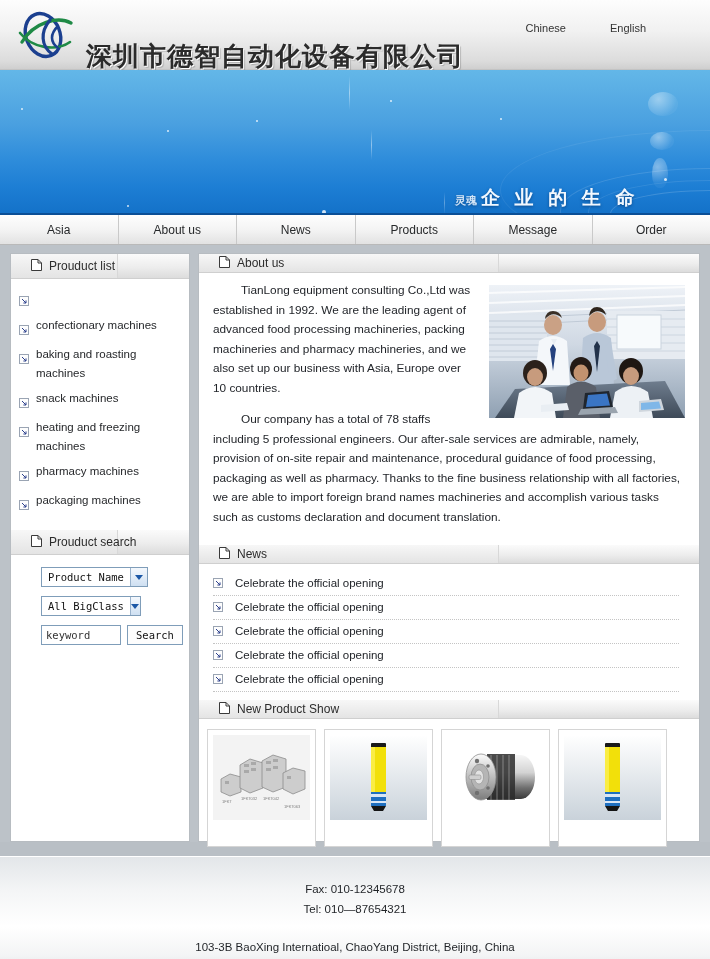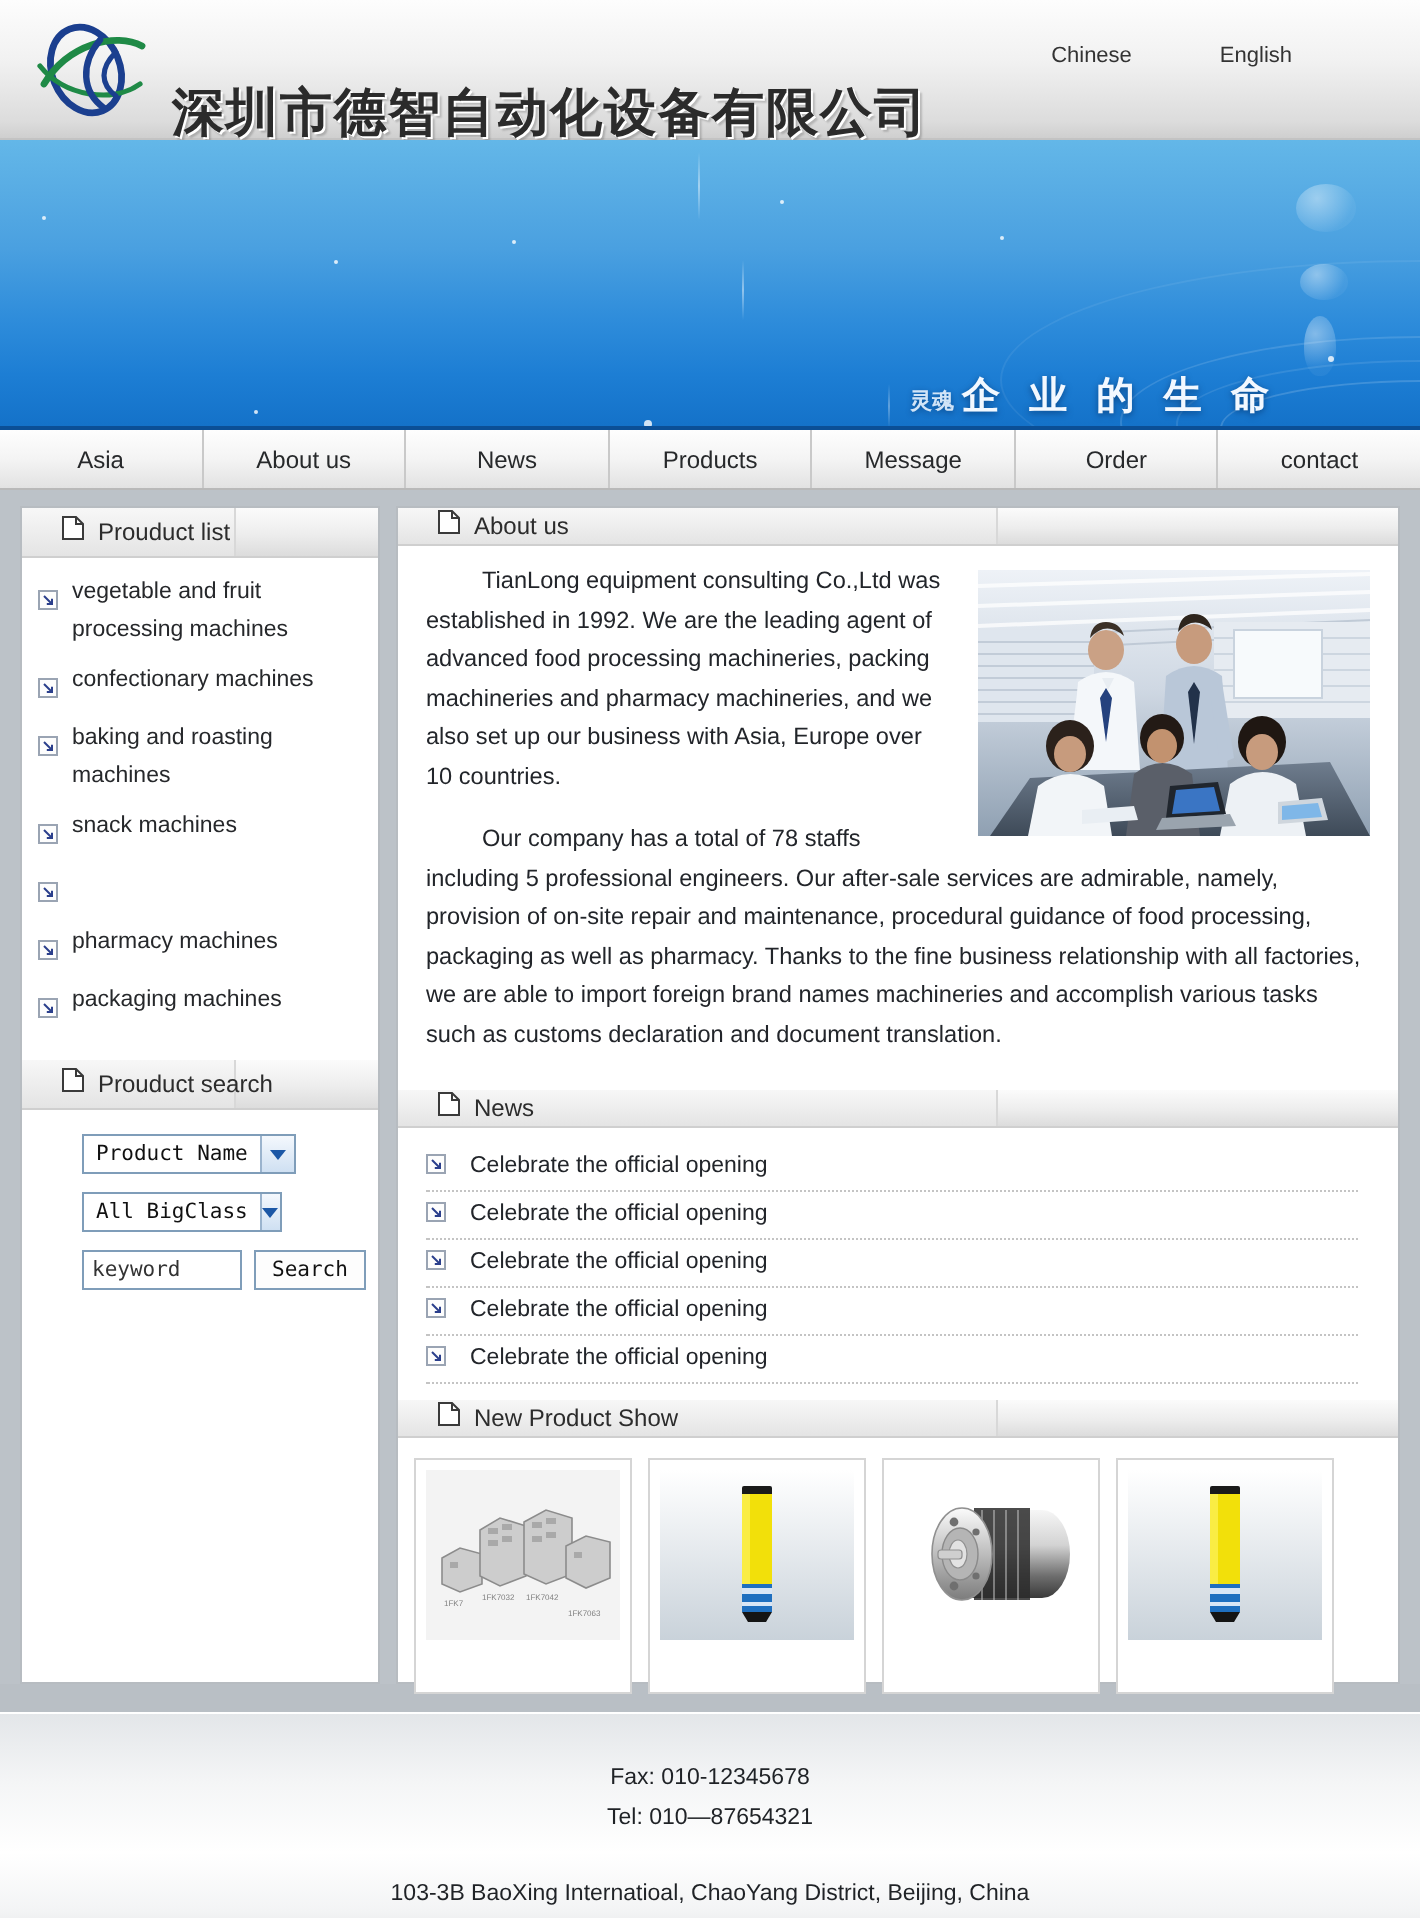--- a/index.html
+++ b/index.html
@@ -322,21 +322,20 @@
     </div>
   </div>
 
   <div id="nav">
     <div class="nav-item">Asia</div>
     <div class="nav-item">About us</div>
     <div class="nav-item">News</div>
     <div class="nav-item">Products</div>
     <div class="nav-item">Message</div>
     <div class="nav-item">Order</div>
-    <div class="nav-item">contact</div>
   </div>
 
   <div id="content">
 
     <div id="sidebar">
 
       <div class="panel-head">
         <div class="tabshape"></div>
         <span class="doc-icon">
           <svg width="11" height="12" viewBox="0 0 11 12">
@@ -348,21 +347,20 @@
       </div>
 
       <div class="side-list">
         <div class="side-item">
           <span class="arrow-box">
             <svg width="10" height="10" viewBox="0 0 10 10">
               <rect x="0.5" y="0.5" width="9" height="9" fill="#fdfdfd" stroke="#9aa4b3"></rect>
               <path d="M3 3 L7 7 M7 4.4 L7 7 L4.4 7" fill="none" stroke="#2b3f8c" stroke-width="1"></path>
             </svg>
           </span>
-          <span class="side-label">vegetable and fruit processing machines</span>
         </div>
         <div class="side-item">
           <span class="arrow-box">
             <svg width="10" height="10" viewBox="0 0 10 10">
               <rect x="0.5" y="0.5" width="9" height="9" fill="#fdfdfd" stroke="#9aa4b3"></rect>
               <path d="M3 3 L7 7 M7 4.4 L7 7 L4.4 7" fill="none" stroke="#2b3f8c" stroke-width="1"></path>
             </svg>
           </span>
           <span class="side-label">confectionary machines</span>
         </div>
@@ -384,20 +382,21 @@
           </span>
           <span class="side-label">snack machines</span>
         </div>
         <div class="side-item">
           <span class="arrow-box">
             <svg width="10" height="10" viewBox="0 0 10 10">
               <rect x="0.5" y="0.5" width="9" height="9" fill="#fdfdfd" stroke="#9aa4b3"></rect>
               <path d="M3 3 L7 7 M7 4.4 L7 7 L4.4 7" fill="none" stroke="#2b3f8c" stroke-width="1"></path>
             </svg>
           </span>
+          <span class="side-label">heating and freezing machines</span>
         </div>
         <div class="side-item">
           <span class="arrow-box">
             <svg width="10" height="10" viewBox="0 0 10 10">
               <rect x="0.5" y="0.5" width="9" height="9" fill="#fdfdfd" stroke="#9aa4b3"></rect>
               <path d="M3 3 L7 7 M7 4.4 L7 7 L4.4 7" fill="none" stroke="#2b3f8c" stroke-width="1"></path>
             </svg>
           </span>
           <span class="side-label">pharmacy machines</span>
         </div>

